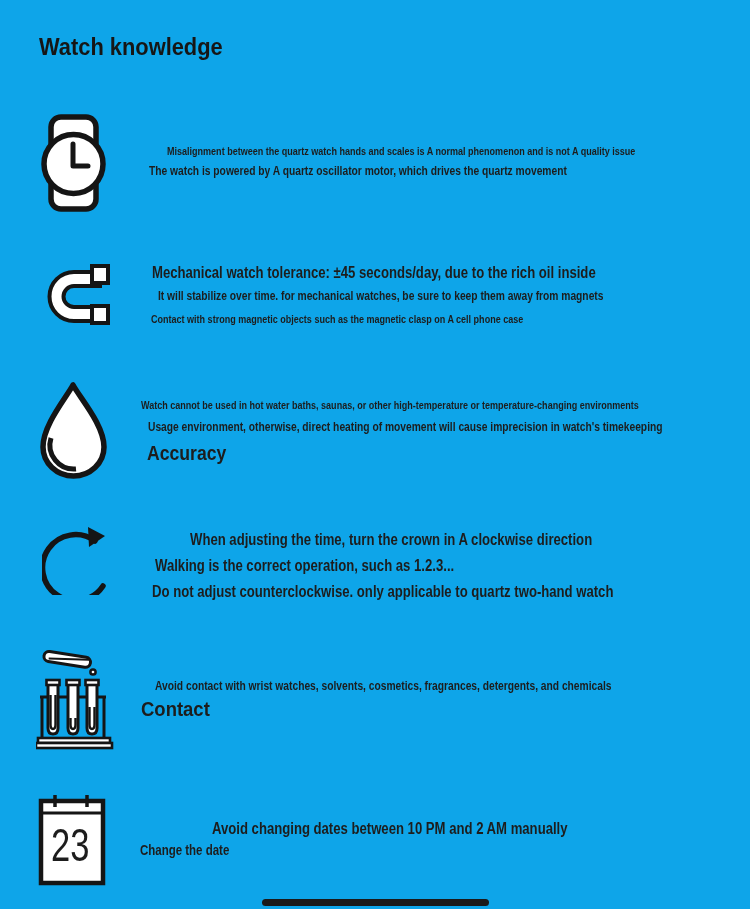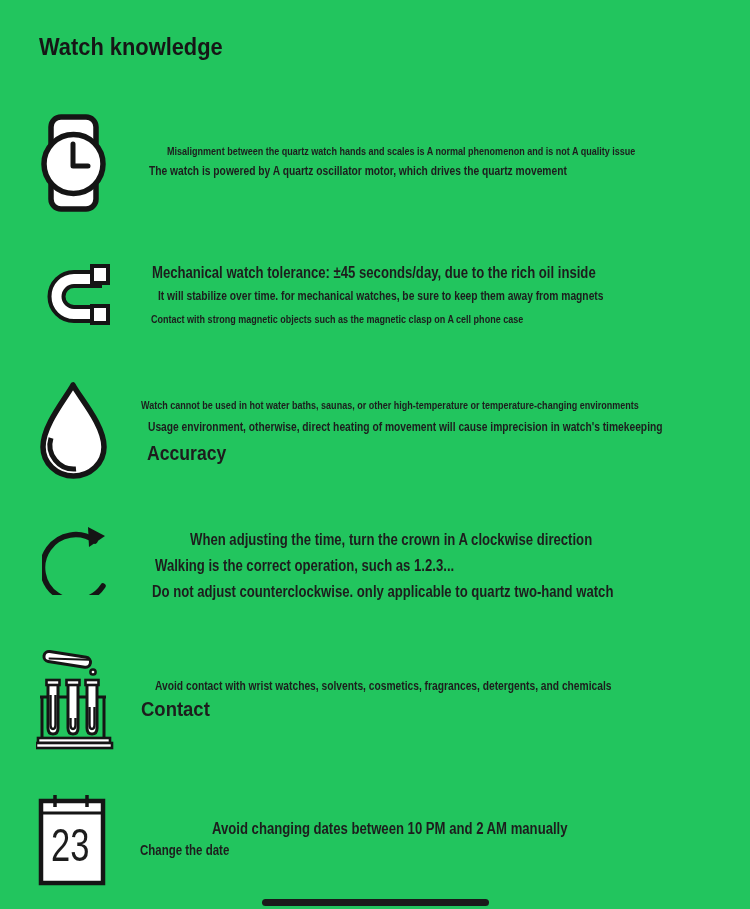--- a/index.html
+++ b/index.html
@@ -1,18 +1,18 @@
 <!DOCTYPE html>
 <html><head>
 <meta charset="utf-8">
 <style>
   html,body{margin:0;padding:0;}
   body{width:750px;height:909px;position:relative;background:#ffffff;overflow:hidden;
        font-family:"Liberation Sans",sans-serif;}
-  .stage{position:absolute;left:0;top:0;width:750px;height:909px;background:#22c55e;}
+  .stage{position:absolute;left:0;top:0;width:750px;height:909px;background:#0ea5e9;}
 
   .title{position:absolute;left:39px;top:34px;font-size:23px;font-weight:700;color:#161616;
          transform:scaleX(0.95);transform-origin:0 0;white-space:nowrap;letter-spacing:0;}
 
   .ln{position:absolute;font-weight:700;color:#1d1d1d;white-space:nowrap;
       transform:scaleX(0.82);transform-origin:0 0;line-height:1.2;}
   .sz-s {font-size:11px;}
   .sz-m {font-size:12.5px;}
   .sz-m2{font-size:14px;}
   .sz-l {font-size:16px;}

